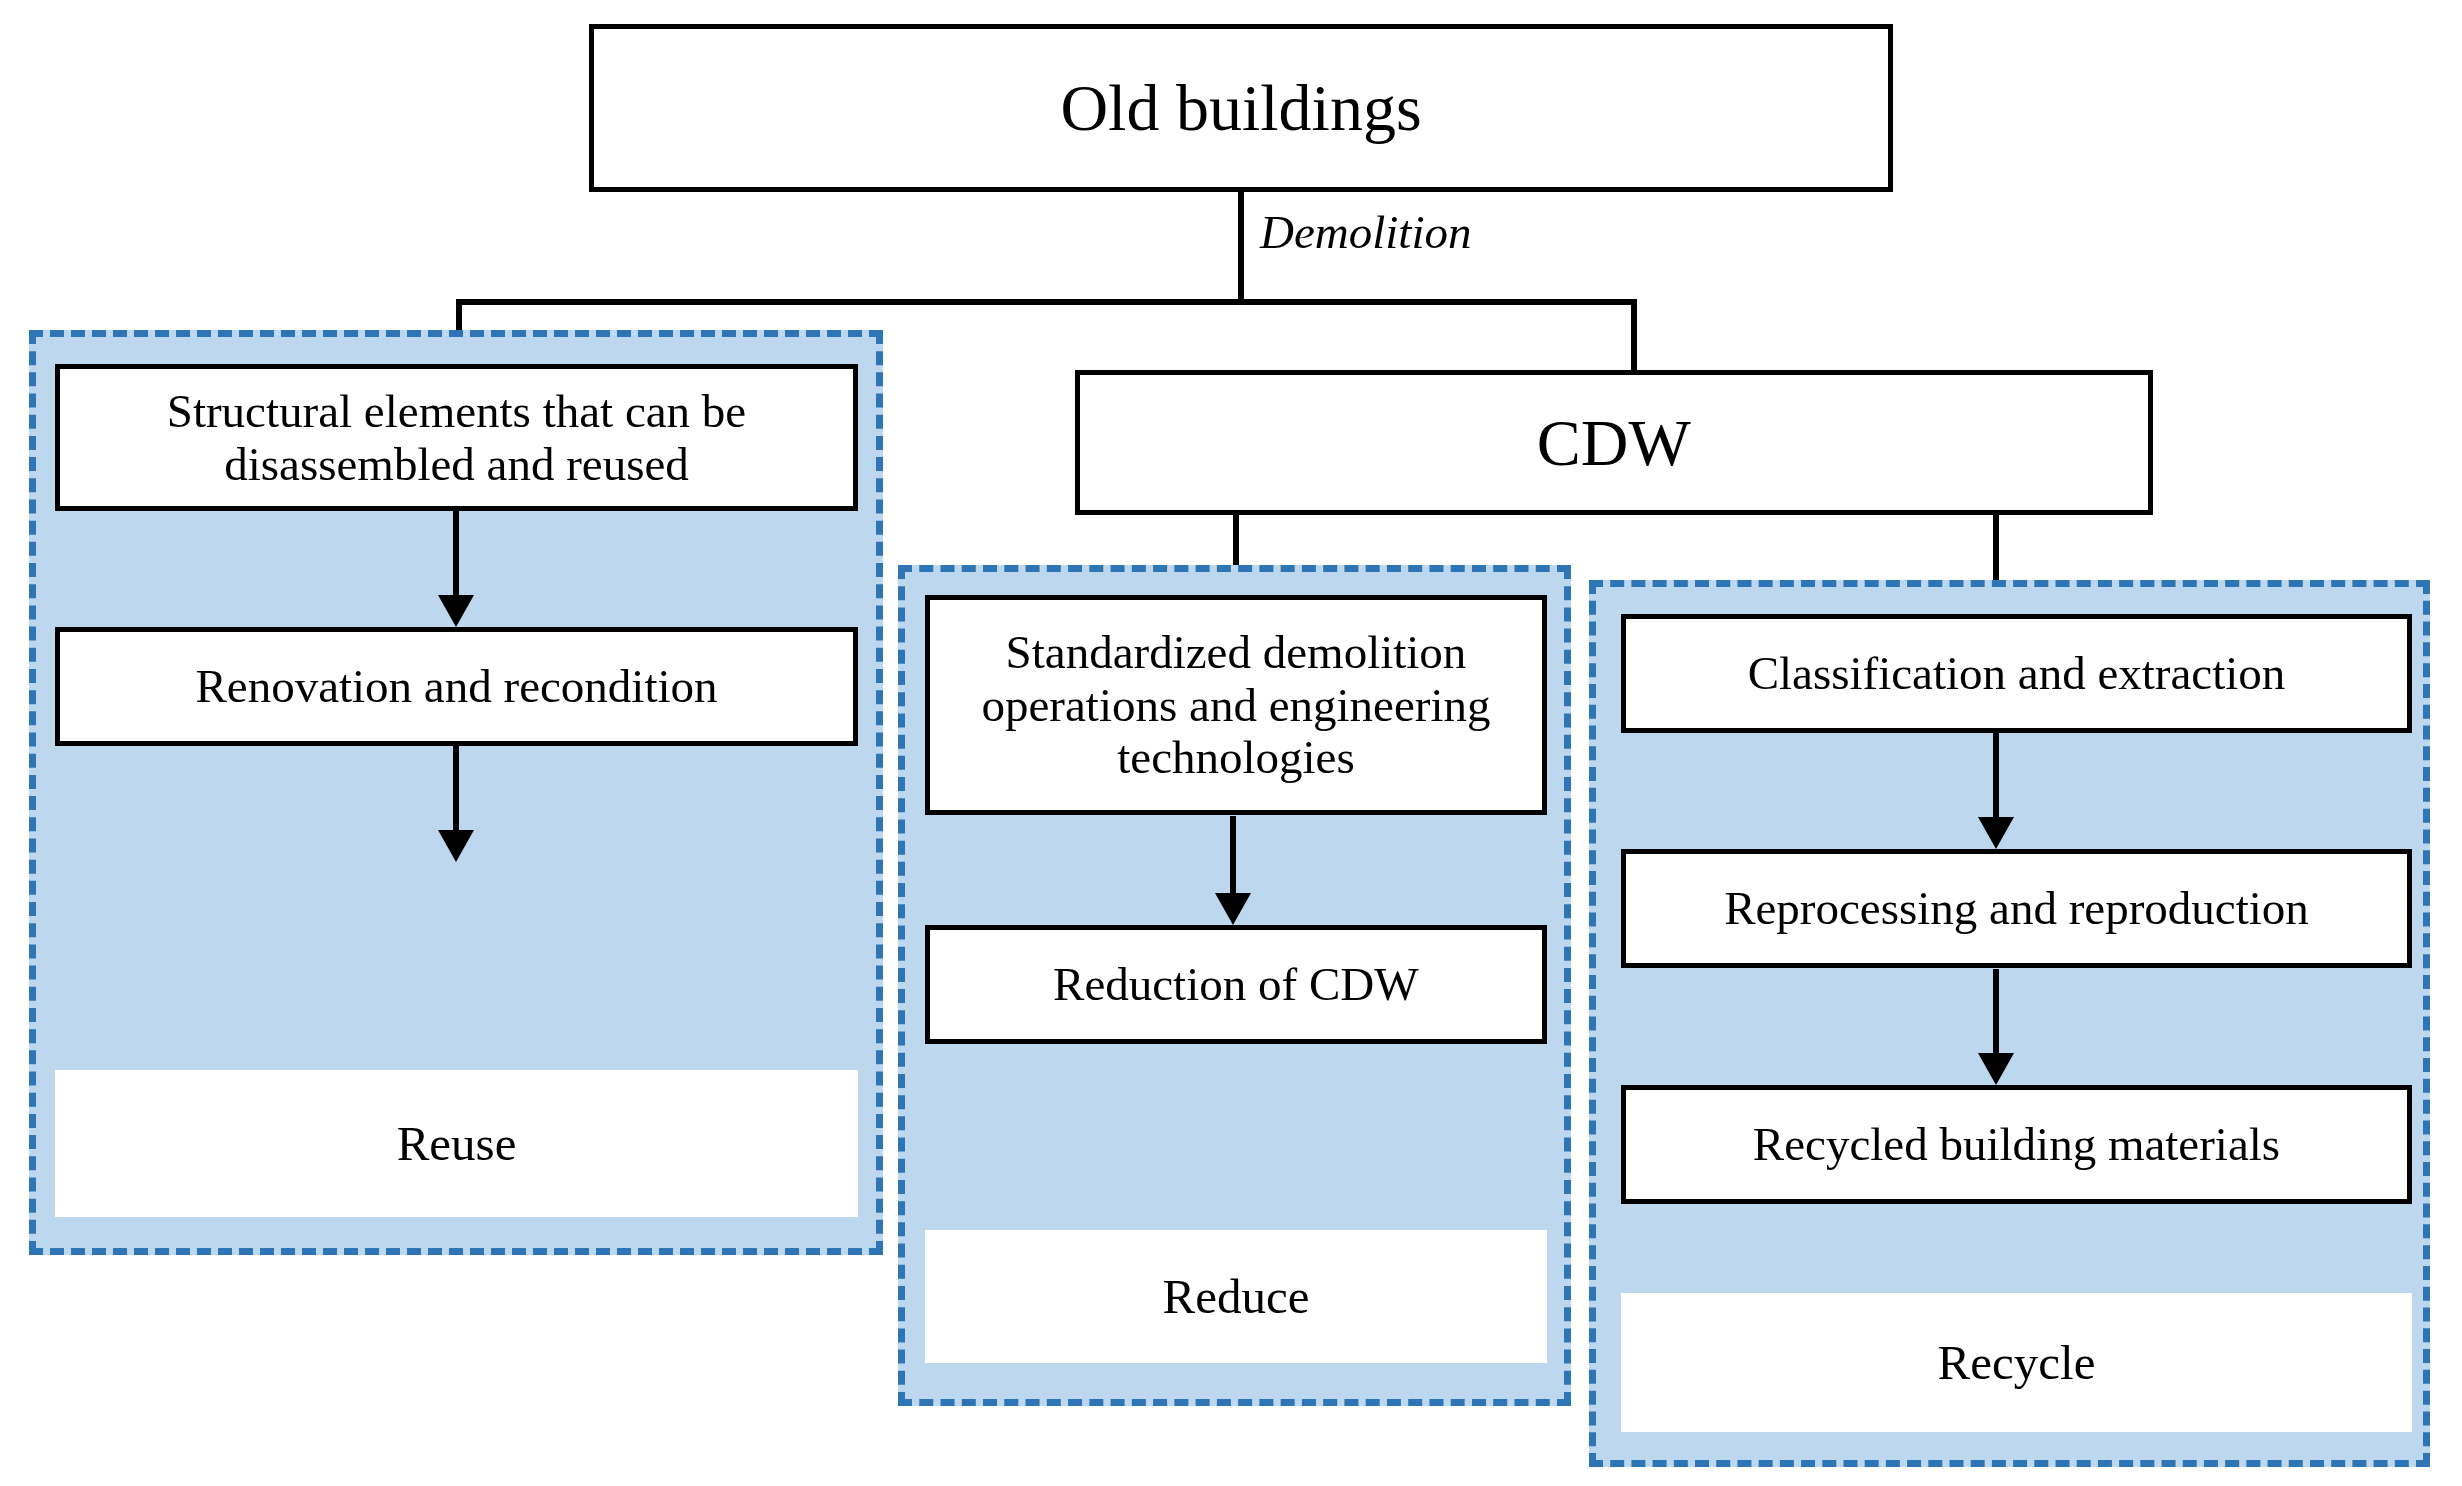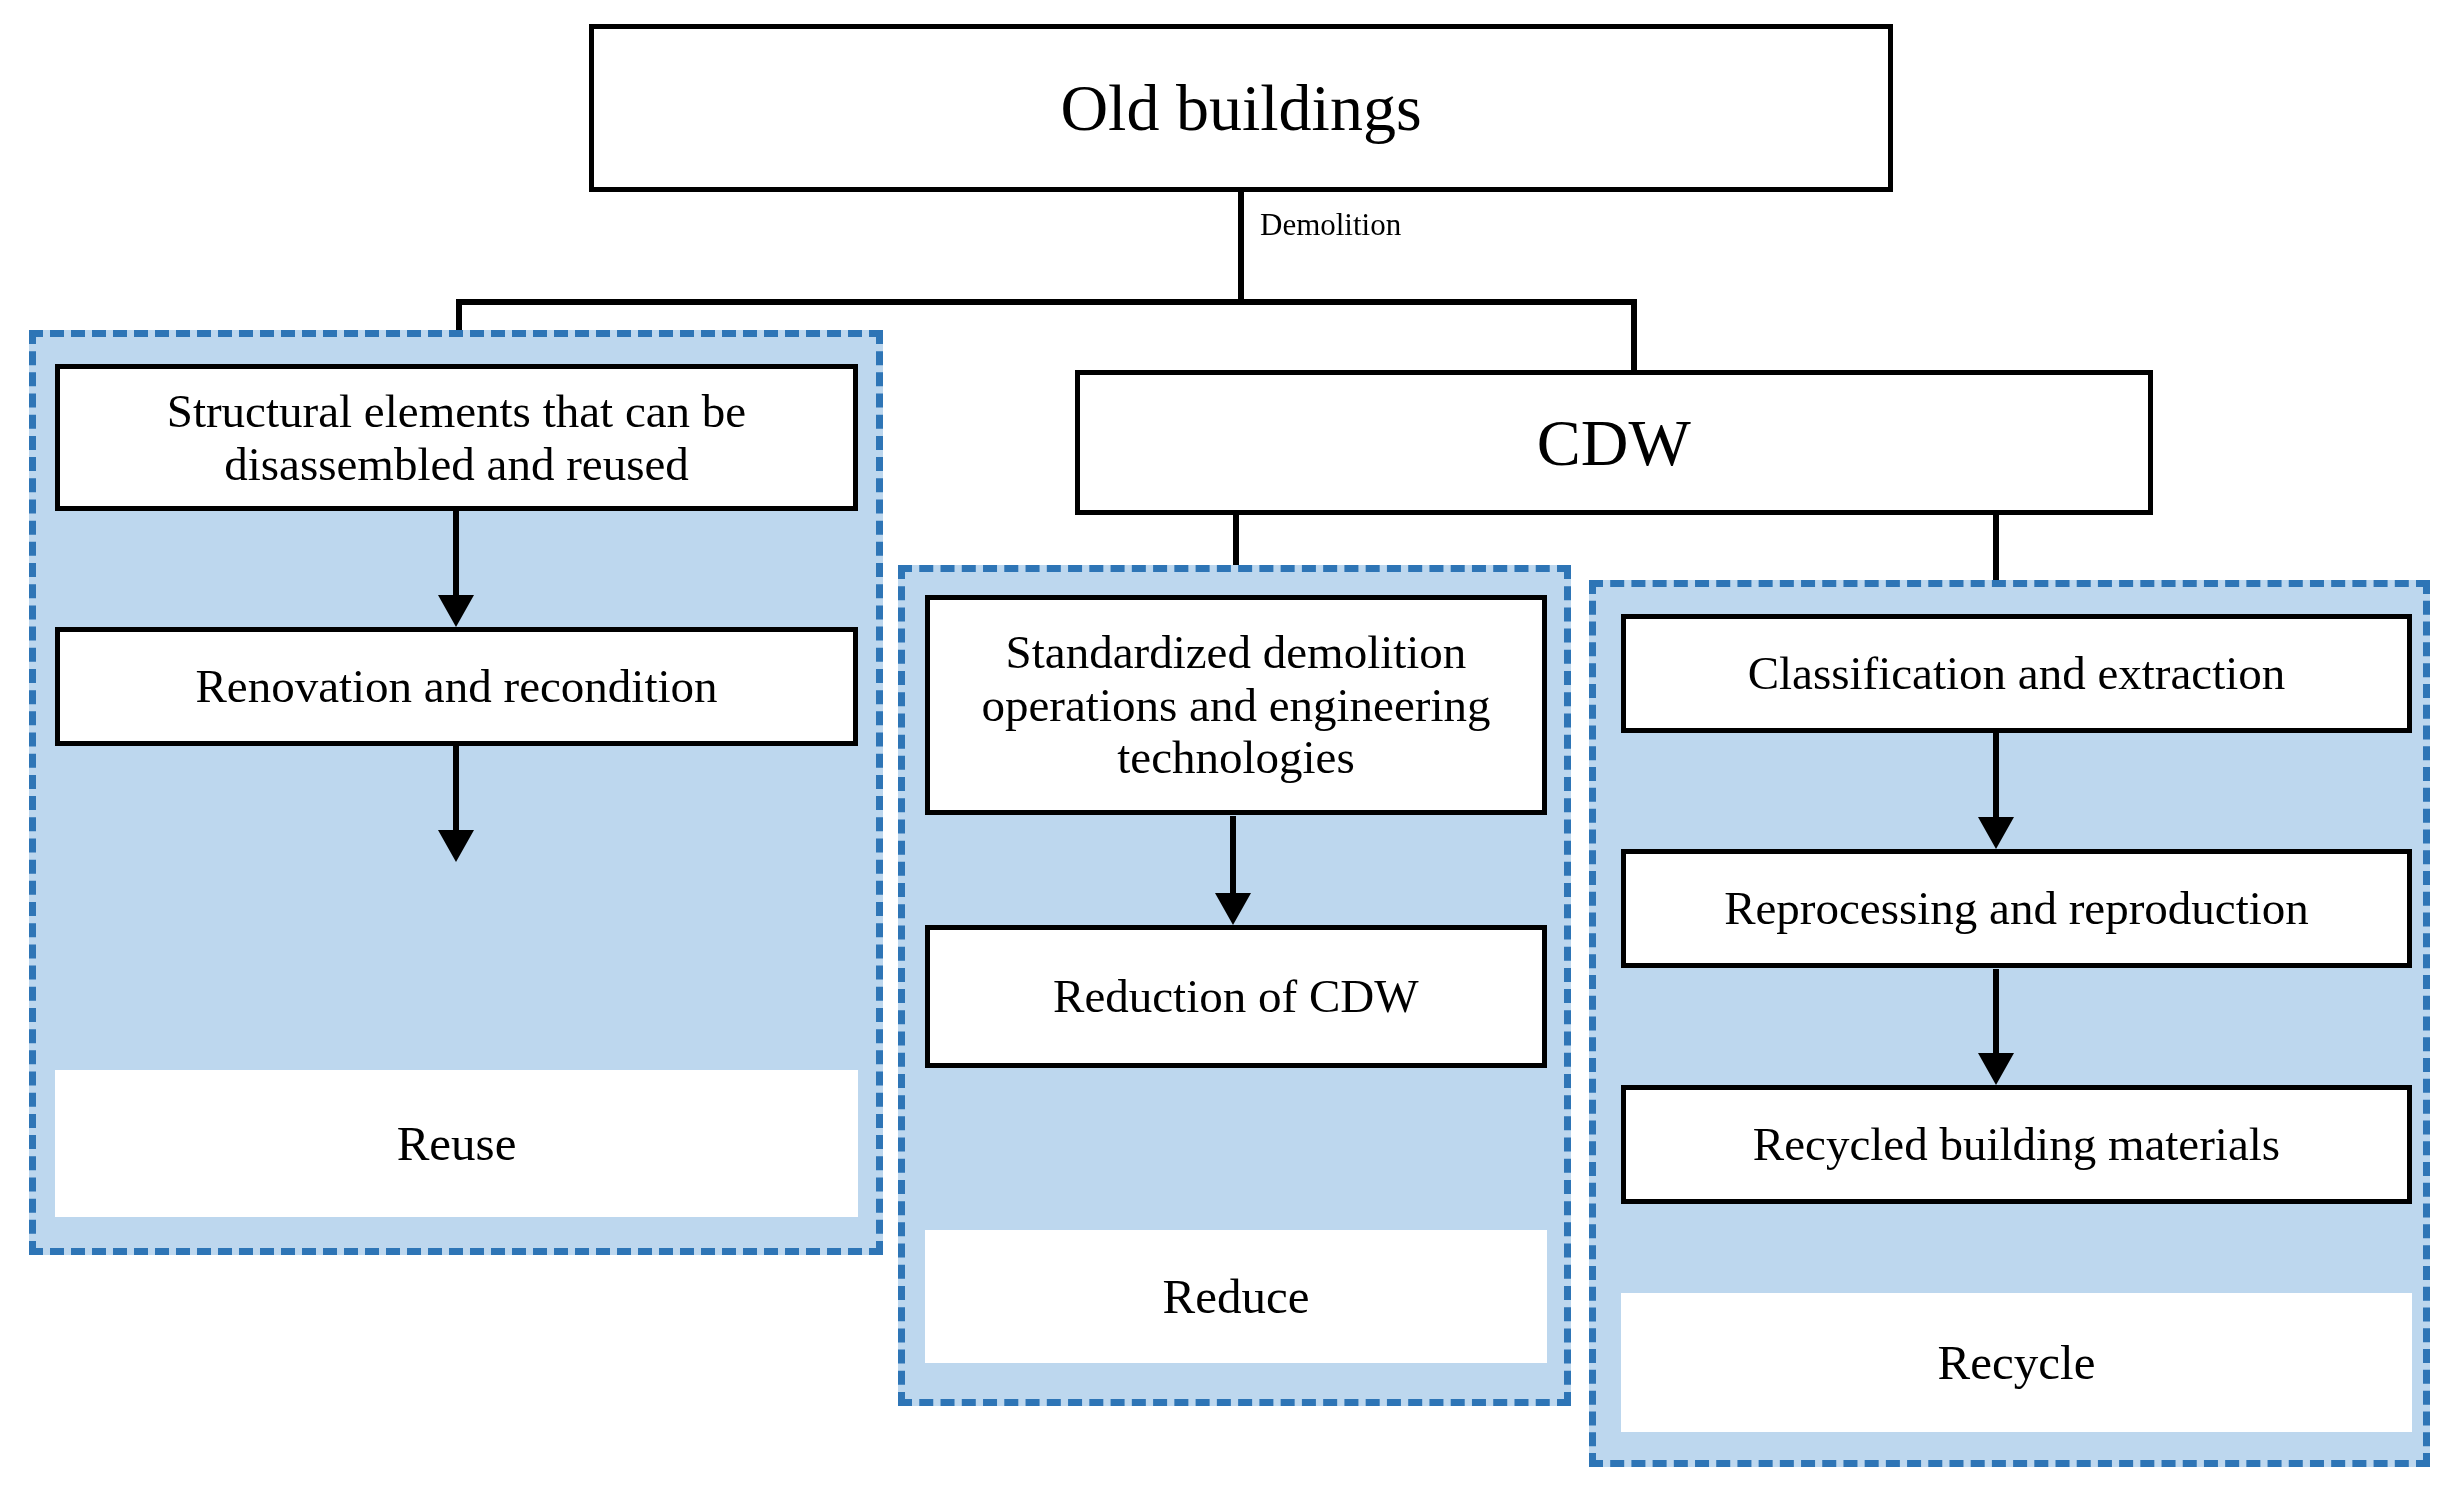--- a/index.html
+++ b/index.html
@@ -51,23 +51,24 @@
     border: none;
     display: flex;
     align-items: center;
     justify-content: center;
     text-align: center;
     font-size: 49px;
   }
 
   .edge-label {
     position: absolute;
-    font-size: 31px;
+    font-size: 47px;
     white-space: nowrap;
     line-height: 1;
+    font-style: italic;
   }
 
   
   .ln-v {
     position: absolute;
     background: #000000;
     width: 5.9px;
   }
   .ln-h {
     position: absolute;
@@ -123,21 +124,21 @@
 
   <div class="tag" style="left:55px; top:1070px; width:803px; height:147px;">Reuse</div>
 
   <div class="group" style="left:898px; top:565px; width:673px; height:841px;"></div>
 
   <div class="node" style="left:925px; top:595px; width:622px; height:220px;">Standardized demolition operations and engineering technologies</div>
 
   <div class="ln-v" style="left:1230px; top:816px; height:84px;"></div>
   <div class="arrowhead" style="left:1215px; top:893px;"></div>
 
-  <div class="node" style="left:925px; top:925px; width:622px; height:143px;padding-left:8px;">Reduction of CDW</div>
+  <div class="node" style="left:925px; top:925px; width:622px; height:119px;padding-left:8px;">Reduction of CDW</div>
 
   <div class="tag" style="left:925px; top:1230px; width:622px; height:133px;">Reduce</div>
 
   <div class="group" style="left:1589px; top:580px; width:841px; height:887px;"></div>
 
   <div class="node" style="left:1621px; top:614px; width:791px; height:119px;">Classification and extraction</div>
 
   <div class="ln-v" style="left:1993px; top:733px; height:91px;"></div>
   <div class="arrowhead" style="left:1978px; top:817px;"></div>
 

